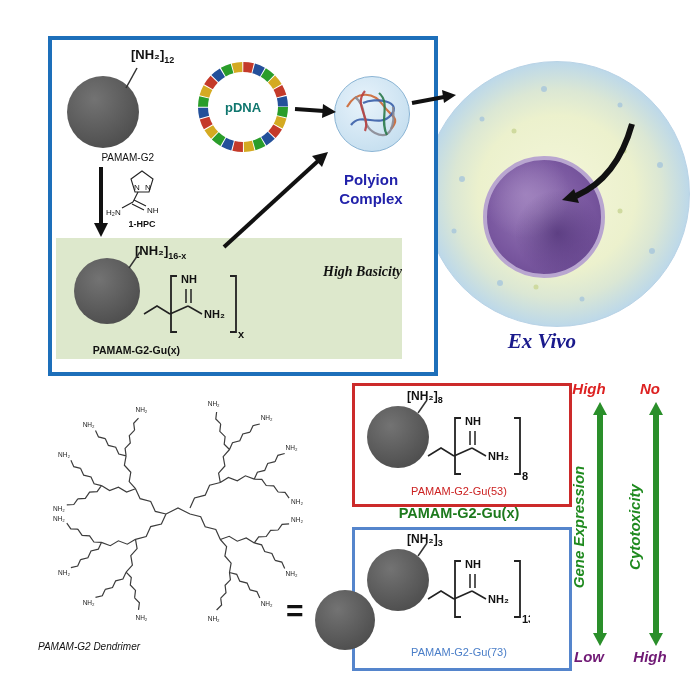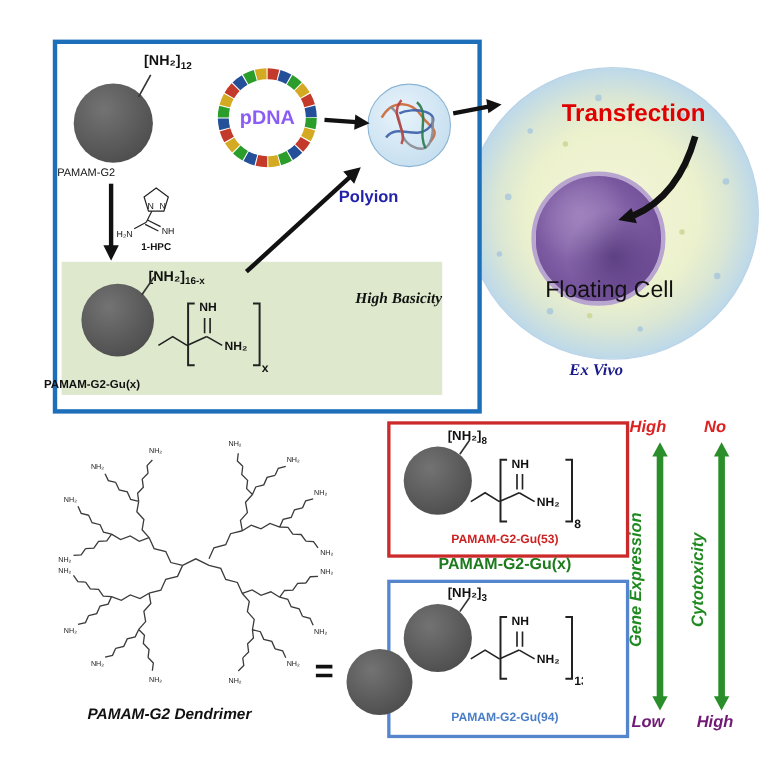--- a/index.html
+++ b/index.html
@@ -6,49 +6,49 @@
   body{width:700px;height:700px;background:#fff;font-family:"Liberation Sans",sans-serif;color:#111}
   #fig{position:relative;width:700px;height:700px;overflow:hidden;background:#fff}
   .abs{position:absolute}
 
   .scheme-box{position:absolute;left:48px;top:36px;width:382px;height:332px;border:4px solid #1d6fba;background:#fff;z-index:1}
   .green-panel{position:absolute;left:56px;top:238px;width:346px;height:121px;background:#dde8cc;z-index:2}
   .gray-circle{position:absolute;border-radius:50%;background:radial-gradient(circle at 38% 32%,#737373,#4e4e4e 78%);z-index:3}
 
   .formula{position:absolute;font-weight:bold;font-size:13px;white-space:nowrap;z-index:4}
   .formula sub{font-size:9px}
-  .small-label{position:absolute;font-size:10px;text-align:left;z-index:4}
+  .small-label{position:absolute;font-size:10px;text-align:right;z-index:4}
 
   .pdna-svg{position:absolute;left:196px;top:60px;z-index:3}
-  .pdna-text{position:absolute;left:196px;top:60px;width:94px;height:94px;display:flex;align-items:center;justify-content:center;color:#8b5cf6;font-weight:bold;font-size:18px;z-index:4}
+  .pdna-text{position:absolute;left:196px;top:60px;width:94px;height:94px;display:flex;align-items:center;justify-content:center;color:#0f766e;font-weight:bold;font-size:13px;z-index:4}
 
   .polyion-circle{position:absolute;left:334px;top:76px;width:74px;height:74px;border-radius:50%;background:radial-gradient(circle at 40% 35%,#e8f3fb,#bcd9ec);border:1px solid #8ab4d4;z-index:3;overflow:hidden}
   .squiggles path{fill:none;stroke-width:2.2;opacity:.9}
-  .polyion-label{position:absolute;left:308px;top:170px;width:126px;color:#2222aa;font-weight:bold;font-size:15px;line-height:19px;z-index:4}
+  .polyion-label{position:absolute;left:308px;top:170px;width:126px;text-align:center;color:#2222aa;font-weight:bold;font-size:15px;line-height:19px;z-index:4}
 
   .props{position:absolute;left:220px;top:261px;width:182px;text-align:right;font-family:Liberation Serif, serif;font-style:italic;font-weight:bold;font-size:14px;line-height:21px;z-index:4}
 
   .cell-body{position:absolute;left:424px;top:61px;width:264px;height:264px;border-radius:50%;
     background:radial-gradient(circle,#f4f6da 0%,#ecf1cd 42%,#dbe7d4 56%,#bad7eb 72%,#cfe6f6 88%,#e9f4fc 100%);
     border:1px solid #b9d3e6;z-index:0}
   .nucleus{position:absolute;left:483px;top:156px;width:114px;height:114px;border-radius:50%;border:4px solid #b9a6d0;
     background:radial-gradient(circle at 62% 64%,rgba(60,32,100,.55) 0%,rgba(60,32,100,0) 42%),
                radial-gradient(circle at 34% 30%,rgba(168,140,196,.7) 0%,rgba(168,140,196,0) 40%),
                radial-gradient(circle at 45% 45%,#987ab8 0%,#7a58a0 55%,#62428a 100%);z-index:1}
   .transfection{position:absolute;left:488px;top:90px;width:176px;text-align:center;color:#e00000;font-weight:bold;font-size:22px;z-index:4}
   .floating{position:absolute;left:464px;top:252px;width:180px;text-align:center;font-size:21px;z-index:4}
-  .exvivo{position:absolute;left:462px;top:329px;width:160px;text-align:center;color:#1a1a8c;font-family:"Liberation Serif",serif;font-weight:bold;font-style:italic;font-size:15px;z-index:4}
-
-  .dendrimer-label{position:absolute;left:38px;top:641px;width:232px;text-align:center;font-weight:bold;font-style:italic;font-size:14px;z-index:3}
+  .exvivo{position:absolute;left:462px;top:329px;width:160px;text-align:center;color:#1a1a8c;font-family:"Liberation Serif",serif;font-weight:bold;font-style:italic;font-size:21px;z-index:4}
+
+  .dendrimer-label{position:absolute;left:38px;top:641px;width:232px;font-weight:normal;font-style:italic;font-size:10px;z-index:3}
   .equals{position:absolute;left:286px;top:594px;font-weight:bold;font-size:30px;z-index:3}
 
   .variant-box{position:absolute;background:#fff;z-index:2}
   .box-red{left:352px;top:383px;width:214px;height:118px;border:3px solid #cc2a2a}
   .box-blue{left:352px;top:527px;width:214px;height:138px;border:3px solid #5585cc}
-  .variant-label{position:absolute;font-weight:bold;font-size:11px;text-align:center;z-index:4}
+  .variant-label{position:absolute;font-weight:normal;font-size:11px;text-align:center;z-index:4}
   .family-label{position:absolute;left:352px;top:505px;width:214px;text-align:center;font-weight:bold;font-size:14.5px;color:#1d7a1d;z-index:4}
 
   .rating{position:absolute;font-weight:bold;font-style:italic;font-size:15px;text-align:center;z-index:4}
   .red{color:#dd2222}.blue{color:#701a75}
   .axis-label{position:absolute;height:20px;text-align:center;font-weight:bold;font-style:italic;font-size:15px;color:#1f8a1f;transform:rotate(-90deg);z-index:4;white-space:nowrap}
 
   .overlay{position:absolute;left:0;top:0;z-index:6;pointer-events:none}
 
   .gu-struct{position:absolute;z-index:4}
   .gu-struct path{stroke:#222;fill:none;stroke-width:1.5}
@@ -80,22 +80,20 @@
     </g>
     <g fill="#ccd89a" opacity="0.9">
       <circle cx="90" cy="70" r="2.5"></circle>
         <circle cx="200" cy="90" r="2.5"></circle>
         <circle cx="196" cy="150" r="2.5"></circle>
         <circle cx="112" cy="226" r="2.5"></circle>
     </g>
   </svg>
   <div class="nucleus"></div>
 
-  <div class="transfection">Transfection</div>
-  <div class="floating">Floating Cell</div>
   <div class="exvivo">Ex Vivo</div>
 
   <div class="scheme-box"></div>
   <div class="green-panel"></div>
 
   <div class="gray-circle" style="left:67px;top:76px;width:72px;height:72px"></div>
   <div class="formula" style="left:131px;top:47px"><span>[NH₂]</span><sub>12</sub></div>
   <div class="small-label" style="left:52px;top:152px;width:102px">PAMAM-G2</div>
 
   <svg class="pdna-svg" width="94" height="94">
@@ -112,20 +110,21 @@
     <svg class="squiggles" width="74" height="74">
       <path d="M12 30 C22 12 40 16 48 28 S66 40 56 52" stroke="#cc6633"></path>
       <path d="M16 48 C26 34 44 52 56 38 S40 20 28 26" stroke="#3a5fa8"></path>
       <path d="M20 20 C34 30 24 48 40 56 S60 48 58 30" stroke="#8a8a94"></path>
       <path d="M30 14 C18 28 36 40 30 54" stroke="#b84040"></path>
       <path d="M44 16 C56 26 44 44 52 58" stroke="#2a7a4a"></path>
     </svg>
   </div>
   <div class="polyion-label">
     <div>Polyion</div>
+    <div>Complex</div>
   </div>
 
   <svg class="hpc" width="78" height="64">
     <polygon points="38,5 49,13 45,26 31,26 27,13"></polygon>
     <text x="30" y="24">N</text>
     <text x="41" y="24">N</text>
     <path d="M34 26 L29 36"></path>
     <path d="M29 36 L18 42"></path>
     <path d="M28 38 L40 44 M30 34 L42 40"></path>
     <text x="2" y="49">H₂N</text>
@@ -199,21 +198,21 @@
     <path d="M2 48 L15 40 L28 48"></path>
     <path class="bk" d="M35 10 L29 10 L29 66 L35 66"></path>
     <path d="M28 48 L46 40"></path>
     <path d="M44 37 L44 23 M49 37 L49 23"></path>
     <path d="M46 40 L60 48"></path>
     <text x="47" y="17" text-anchor="middle">NH</text>
     <text x="62" y="52">NH₂</text>
     <path class="bk" d="M88 10 L94 10 L94 66 L88 66"></path>
     <text x="96" y="72">13</text>
   </svg>
-  <div class="variant-label" style="left:352px;top:646px;width:214px;color:#4a7ec8">PAMAM-G2-Gu(94)</div>
+  <div class="variant-label" style="left:352px;top:646px;width:214px;color:#4a7ec8">PAMAM-G2-Gu(73)</div>
 
   <div class="rating red" style="left:560px;top:380px;width:58px">High</div>
   <div class="rating red" style="left:624px;top:380px;width:52px">No</div>
   <div class="axis-label" style="left:460px;top:517px;width:240px">Gene Expression</div>
   <div class="axis-label" style="left:516px;top:517px;width:240px">Cytotoxicity</div>
   <div class="rating blue" style="left:560px;top:648px;width:58px">Low</div>
   <div class="rating blue" style="left:624px;top:648px;width:52px">High</div>
 
   <svg class="overlay" width="700" height="700">
 

